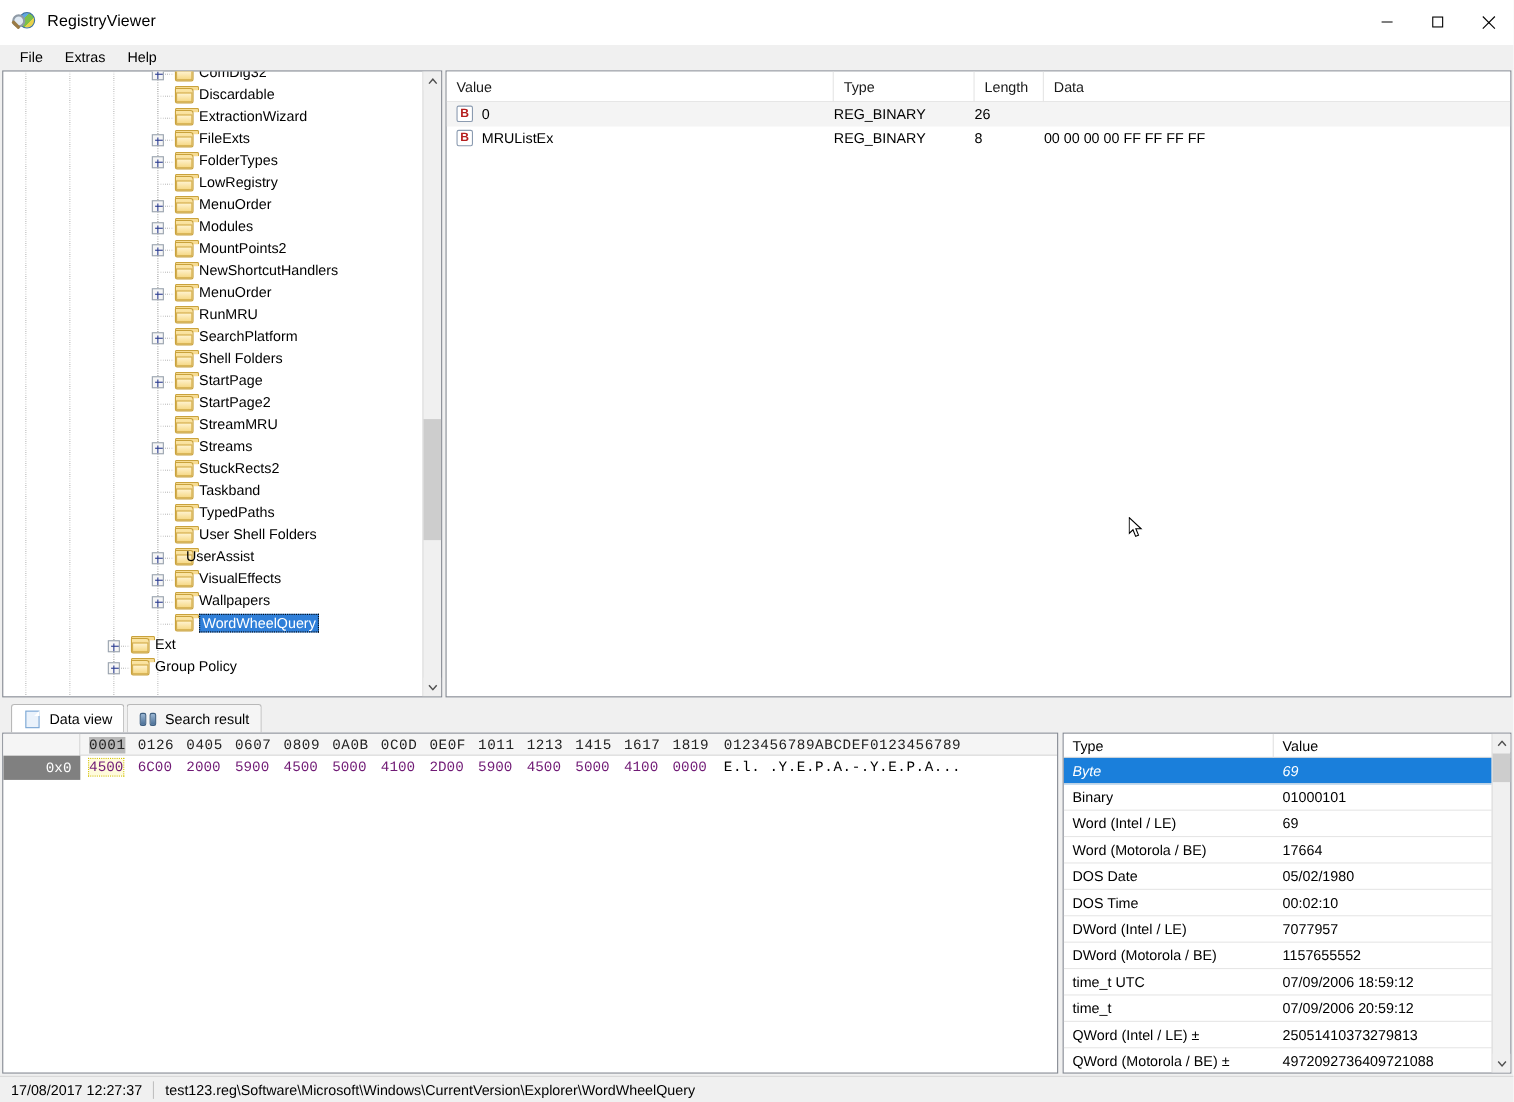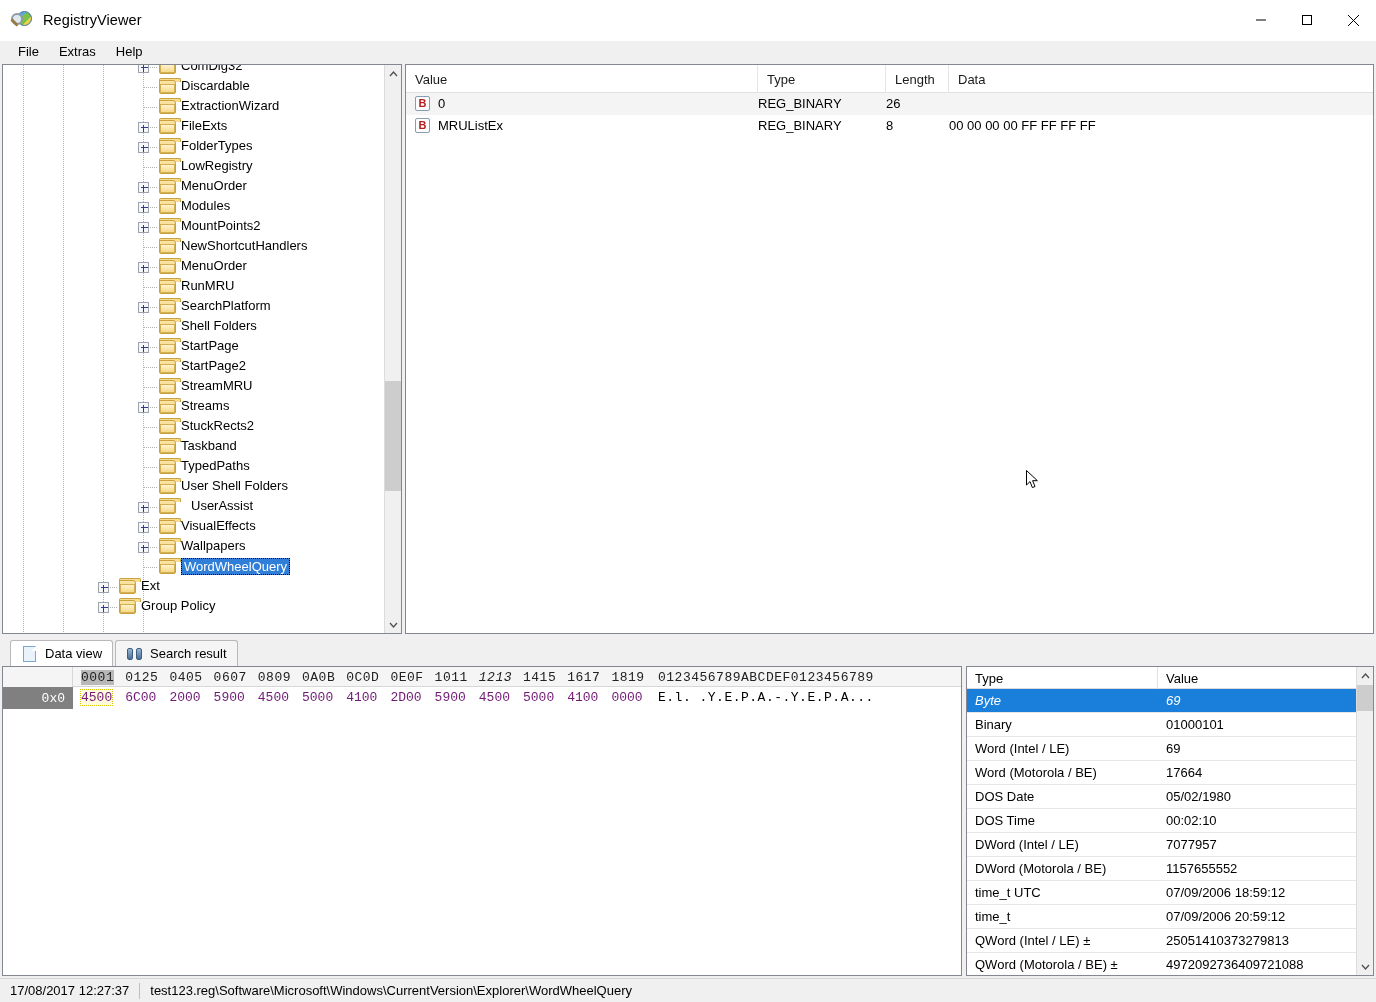--- a/index.html
+++ b/index.html
@@ -517,21 +517,21 @@
         </div>
         <div class="tree-row" style="top: 432px;">
           <div class="tree-conn" style="left: 140px;"></div>
           <div class="tree-hline" style="left: 141px; width: 14px;"></div>
           <div class="expander" style="left: 135px;"></div>
           <div class="folder" style="left: 156px;">
             <span class="tab"></span>
             <span class="back"></span>
             <span class="front"></span>
           </div>
-          <div class="tree-label" style="left: 188px;">UserAssist</div>
+          <div class="tree-label" style="left: 166px;">UserAssist</div>
         </div>
         <div class="tree-row" style="top: 452px;">
           <div class="tree-conn" style="left: 140px;"></div>
           <div class="tree-hline" style="left: 141px; width: 14px;"></div>
           <div class="expander" style="left: 135px;"></div>
           <div class="folder" style="left: 156px;">
             <span class="tab"></span>
             <span class="back"></span>
             <span class="front"></span>
           </div>
@@ -643,29 +643,29 @@
       <span>Search result</span>
     </div>
   </div>
 
   <div class="hex-panel">
     <div class="hex-head">
       <div class="hex-head-left"></div>
     </div>
     <div id="hex-header-cols">
         <div class="hex-col-label mono first" style="left: 78px;">0001</div>
-        <div class="hex-col-label mono" style="left: 122.2px;">0125</div>
+        <div class="hex-col-label mono" style="left: 122.2px;">0126</div>
         <div class="hex-col-label mono" style="left: 166.4px;">0405</div>
         <div class="hex-col-label mono" style="left: 210.6px;">0607</div>
         <div class="hex-col-label mono" style="left: 254.8px;">0809</div>
         <div class="hex-col-label mono" style="left: 299px; text-align: center;">0A0B</div>
         <div class="hex-col-label mono" style="left: 343.2px;">0C0D</div>
         <div class="hex-col-label mono" style="left: 387.4px;">0E0F</div>
         <div class="hex-col-label mono" style="left: 431.6px;">1011</div>
-        <div class="hex-col-label mono" style="left: 475.8px; font-style: italic;">1213</div>
+        <div class="hex-col-label mono" style="left: 475.8px;">1213</div>
         <div class="hex-col-label mono" style="left: 520px;">1415</div>
         <div class="hex-col-label mono" style="left: 564.2px;">1617</div>
         <div class="hex-col-label mono" style="left: 608.4px;">1819</div>
         <div class="hex-col-label mono" style="left: 655px;">0123456789ABCDEF0123456789</div>
       </div>
     <div id="hex-rows">
         <div class="hex-rowlabel mono" style="top: 20px;">0x0</div>
         <div class="hex-byte mono focus" style="left: 78px; top: 23px;">4500</div>
         <div class="hex-byte mono" style="left: 122.2px; top: 23px;">6C00</div>
         <div class="hex-byte mono" style="left: 166.4px; top: 23px;">2000</div>

